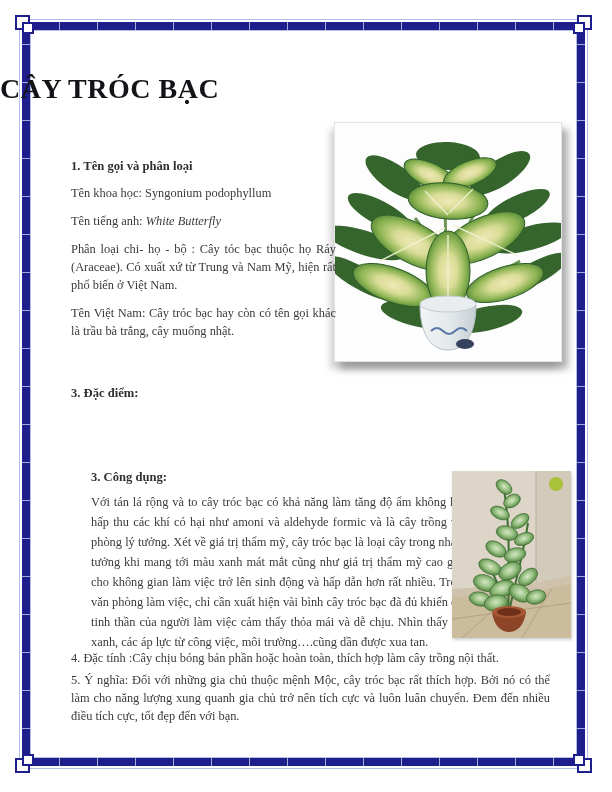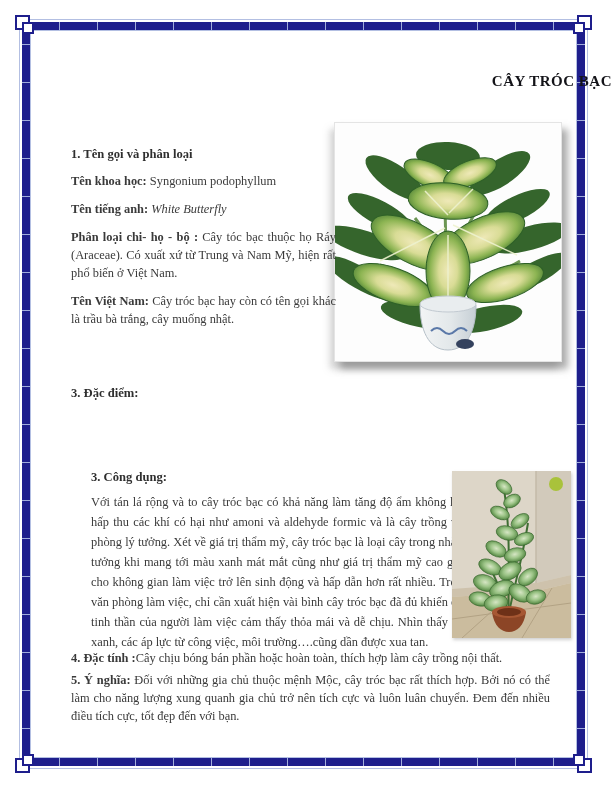--- a/index.html
+++ b/index.html
@@ -22,30 +22,30 @@
     border:2px solid #1e1e8c;background:#ffffff;}
   .corner .sqB{position:absolute;left:7px;top:7px;width:8px;height:8px;
     border:2px solid #1e1e8c;background:#ffffff;}
   .corner.tl{left:15px;top:15px;}
   .corner.tr{right:20px;top:15px;transform:scaleX(-1);}
   .corner.bl{left:15px;bottom:19px;transform:scaleY(-1);}
   .corner.br{right:20px;bottom:19px;transform:scale(-1,-1);}
 
   
   .content{position:absolute;inset:0;z-index:3;}
-  .title{position:absolute;left:0;right:0;top:73px;text-align:right;
-    font-size:15px;font-weight:bold;color:#131318;letter-spacing:.5px;}
+  .title{position:absolute;left:0;right:0;top:73px;text-align:left;
+    font-size:28px;font-weight:bold;color:#131318;letter-spacing:.5px;}
   .para{font-size:12.4px;line-height:18px;text-align:justify;margin:0;}
-  .lbl{font-weight:bold;}
+  .lbl{font-weight:normal;}
   .it{font-style:italic;}
   .hdg{font-size:12.6px;font-weight:bold;color:#2f2f2f;margin:0;}
 
   .s1{position:absolute;left:71px;top:147px;width:265px;}
   .s1 .para{margin:0 0 10px;}
-  .s1 .hdg{margin:0 0 10px;}
+  .s1 .hdg{margin:12px 0 10px;}
 
   .s2{position:absolute;left:71px;top:386px;width:470px;}
   .s2 .para{margin-top:7px;}
 
   .s3{position:absolute;left:71px;top:470px;width:470px;margin-left:20px;}
   .s3 .para{margin-top:7px;width:378px;line-height:20px;}
 
   .s4{position:absolute;left:71px;top:649px;width:482px;}
   .s5{position:absolute;left:71px;top:671px;width:479px;}
 

